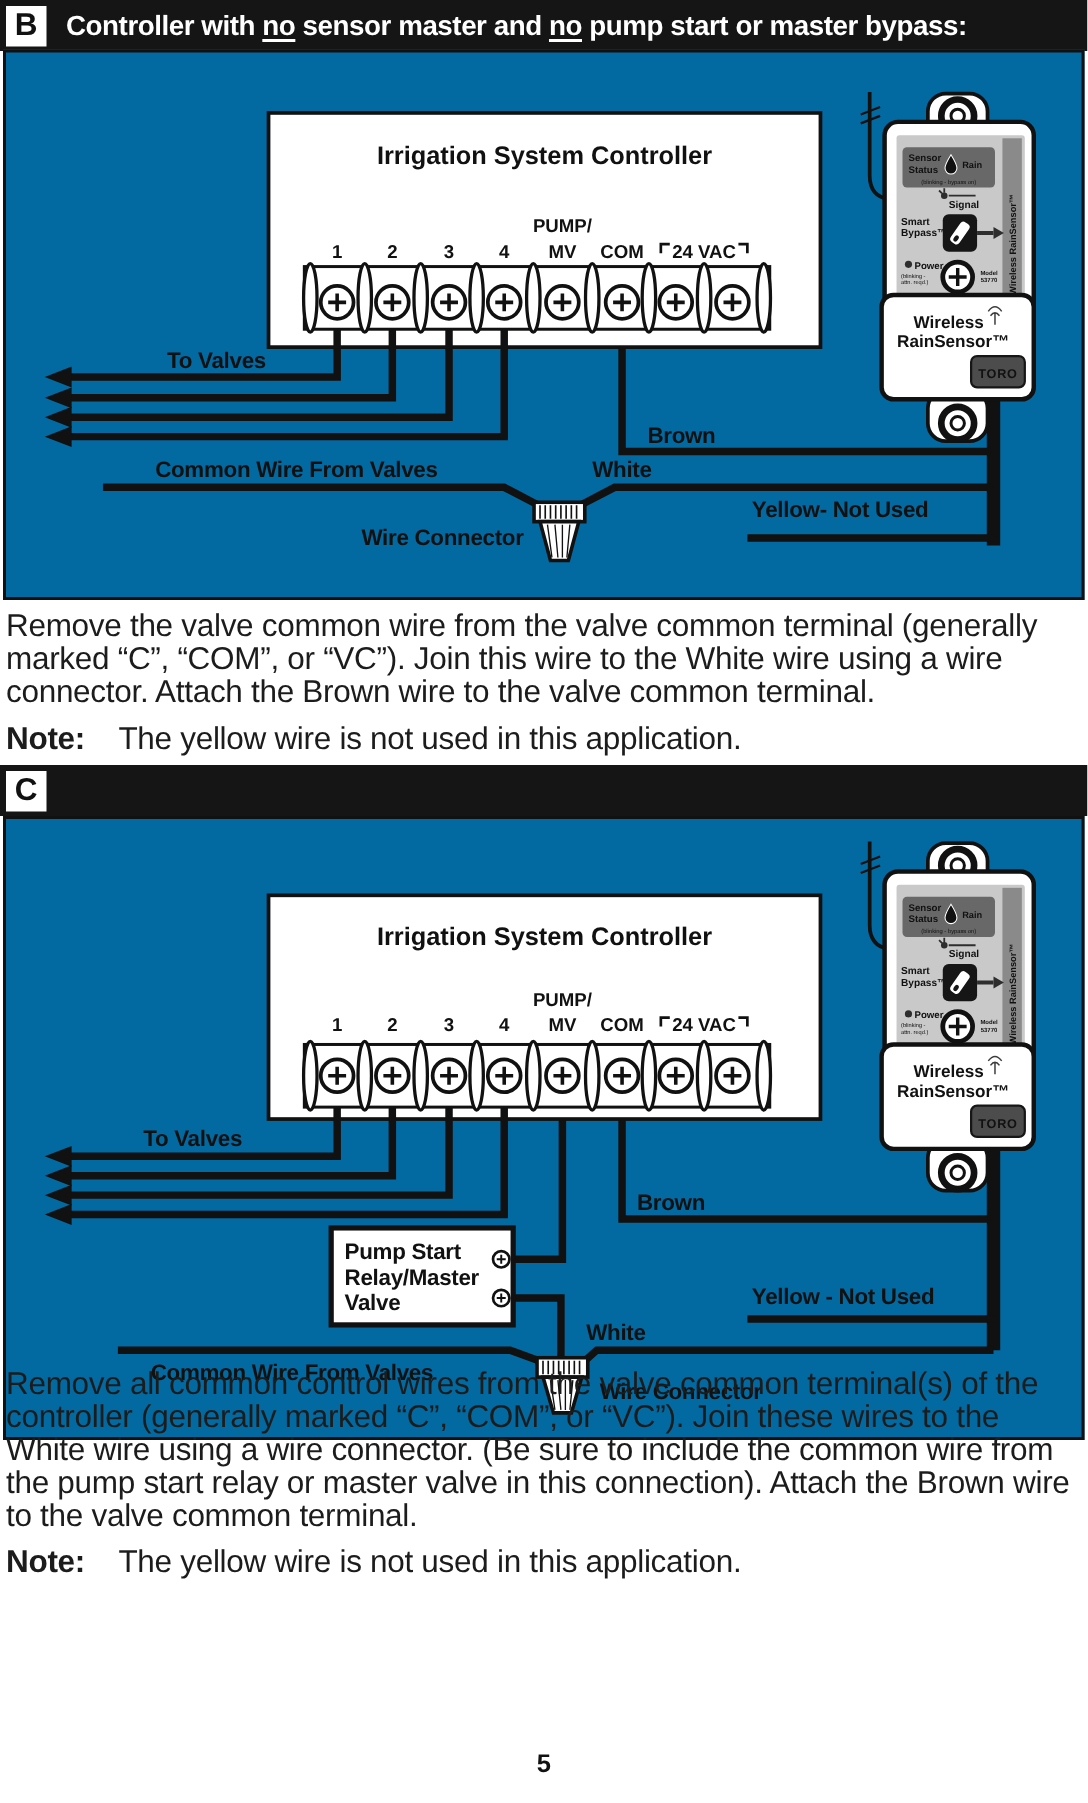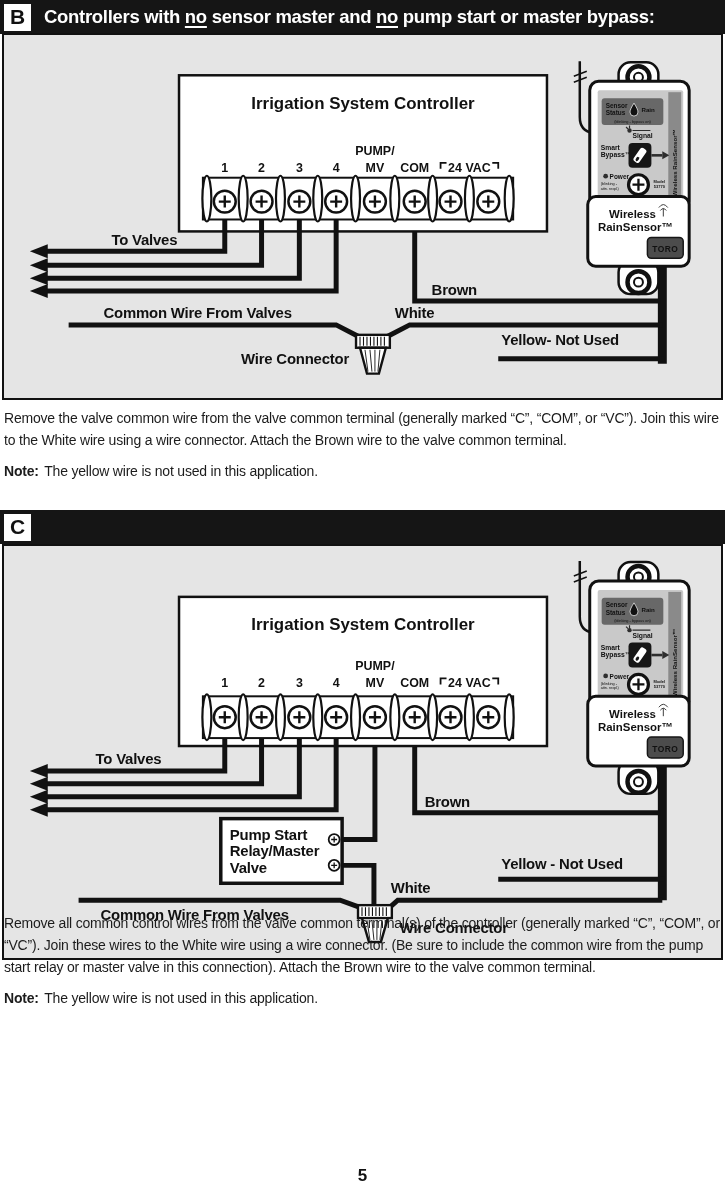--- a/index.html
+++ b/index.html
@@ -2,44 +2,44 @@
 <html><head>
 <meta charset="utf-8">
 <style>
   html,body{margin:0;padding:0;background:#fff;}
   body{width:725px;height:1202px;position:relative;font-family:"Liberation Sans",sans-serif;color:#111;}
   .hdr{position:absolute;left:0;width:725px;height:34px;background:#151515;display:flex;align-items:center;}
   .hdr .letterbox{width:27px;height:27px;background:#fff;margin-left:4px;display:flex;align-items:center;justify-content:center;
     font-weight:bold;font-size:21px;color:#111;}
   .hdr .title{color:#fff;font-weight:bold;font-size:18.5px;letter-spacing:-0.3px;margin-left:13px;white-space:nowrap;}
   .hdr .u{text-decoration:underline;text-decoration-thickness:2px;text-underline-offset:3px;text-align:center;}
-  .panel{position:absolute;left:2px;width:717px;border:2px solid #111;background:#e5e5e5;}
+  .panel{position:absolute;left:2px;width:717px;border:2px solid #111;background:#0369a1;}
   #panel-b{top:33px;height:363px;}
   #panel-c{top:544px;height:412px;}
-  .para{position:absolute;left:4px;width:716px;font-size:14px;line-height:22px;letter-spacing:-0.2px;color:#1c1c1c;}
+  .para{position:absolute;left:4px;width:716px;font-size:21px;line-height:22px;letter-spacing:-0.2px;color:#1c1c1c;}
   .para p{margin:0 0 9px 0;}
-  .para .note b{margin-right:2px;}
+  .para .note b{margin-right:17px;}
   #para-b{top:407px;}
   #para-c{top:912px;}
   .pagenum{position:absolute;top:1166px;left:0;width:725px;text-align:center;font-weight:bold;font-size:17px;}
   svg{display:block;}
   text{font-family:"Liberation Sans",sans-serif;fill:#111;}
   .lbl{font-weight:bold;font-size:15px;letter-spacing:-0.2px;}
   .tnum{font-weight:bold;font-size:12.5px;}
   .ctitle{font-weight:bold;font-size:17px;}
   .wire{stroke:#111;stroke-width:5;fill:none;}
   .thick{stroke:#111;stroke-width:9;fill:none;}
   .thin{stroke:#111;fill:#fff;}
 </style>
 </head>
 <body>
 
 <div class="hdr" style="top:0">
   <div class="letterbox">B</div>
-  <div class="title"><span>Controllers with </span><span class="u">no</span><span> sensor master and </span><span class="u">no</span><span> pump start or master bypass:</span></div>
+  <div class="title"><span>Controller with </span><span class="u">no</span><span> sensor master and </span><span class="u">no</span><span> pump start or master bypass:</span></div>
 </div>
 
 <div class="panel" id="panel-b">
 <svg width="717" height="363" viewBox="0 0 721 364">
 
   <path class="thick" d="M662,205 V330"></path>
   <path class="wire" d="M413,178 V267 H660"></path>
   <path class="wire" d="M65,291 H334 L357,303"></path>
   <path class="wire" d="M662,291 H408 L385,303"></path>
   <path class="wire" d="M664,325 H497"></path>

